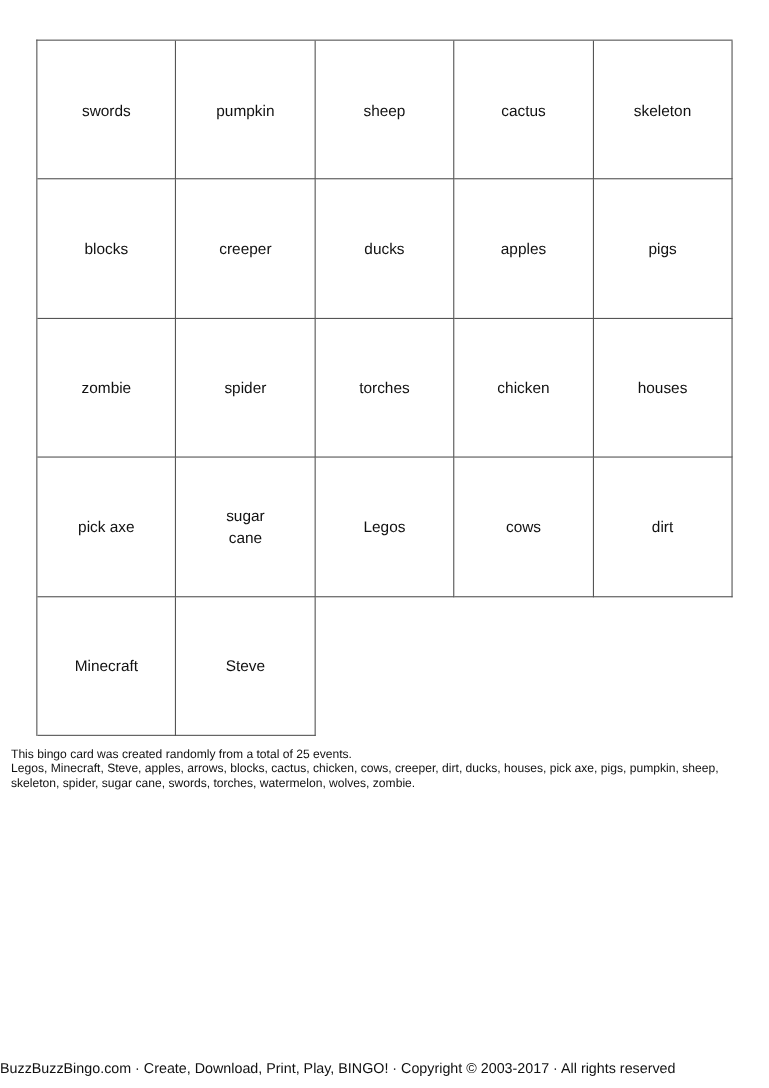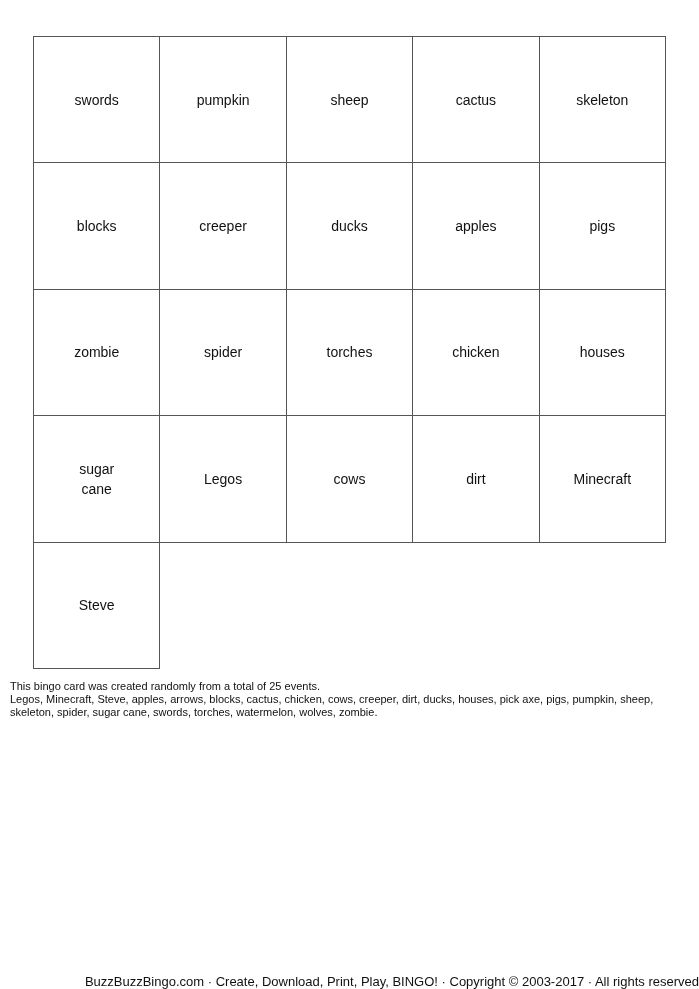--- a/index.html
+++ b/index.html
@@ -9,21 +9,21 @@
     display: grid; grid-template-columns: repeat(5, 1fr); grid-template-rows: repeat(5, 1fr);
     border-top: 1px solid #555; border-left: 1px solid #555; box-sizing: border-box;
   }
   .cell {
     border-right: 1px solid #555; border-bottom: 1px solid #555; box-sizing: border-box;
     display: flex; align-items: center; justify-content: center; text-align: center;
     font-size: 14px; line-height: 20px; padding: 0 6px;
   }
   .cell span { display: block; }
   .info { position: absolute; left: 10px; top: 680px; width: 680px; font-size: 11px; line-height: 13px; color: #111; }
-  .footer { position: absolute; left: 0; top: 963px; width: 699px; text-align: right; font-size: 13px; color: #111; margin-top: 11px; }
+  .footer { position: absolute; left: 0; top: 963px; width: 699px; text-align: left; font-size: 13px; color: #111; }
 </style>
 </head>
 <body>
 
 <div class="grid" id="grid">
     <div class="cell">
       <span>swords</span>
     </div>
     <div class="cell">
       <span>pumpkin</span>
@@ -61,20 +61,23 @@
     <div class="cell">
       <span>torches</span>
     </div>
     <div class="cell">
       <span>chicken</span>
     </div>
     <div class="cell">
       <span>houses</span>
     </div>
     <div class="cell">
+      <span>pick axe</span>
+    </div>
+    <div class="cell">
       <span style="width: 60px;">sugar cane</span>
     </div>
     <div class="cell">
       <span>Legos</span>
     </div>
     <div class="cell">
       <span>cows</span>
     </div>
     <div class="cell">
       <span>dirt</span>

